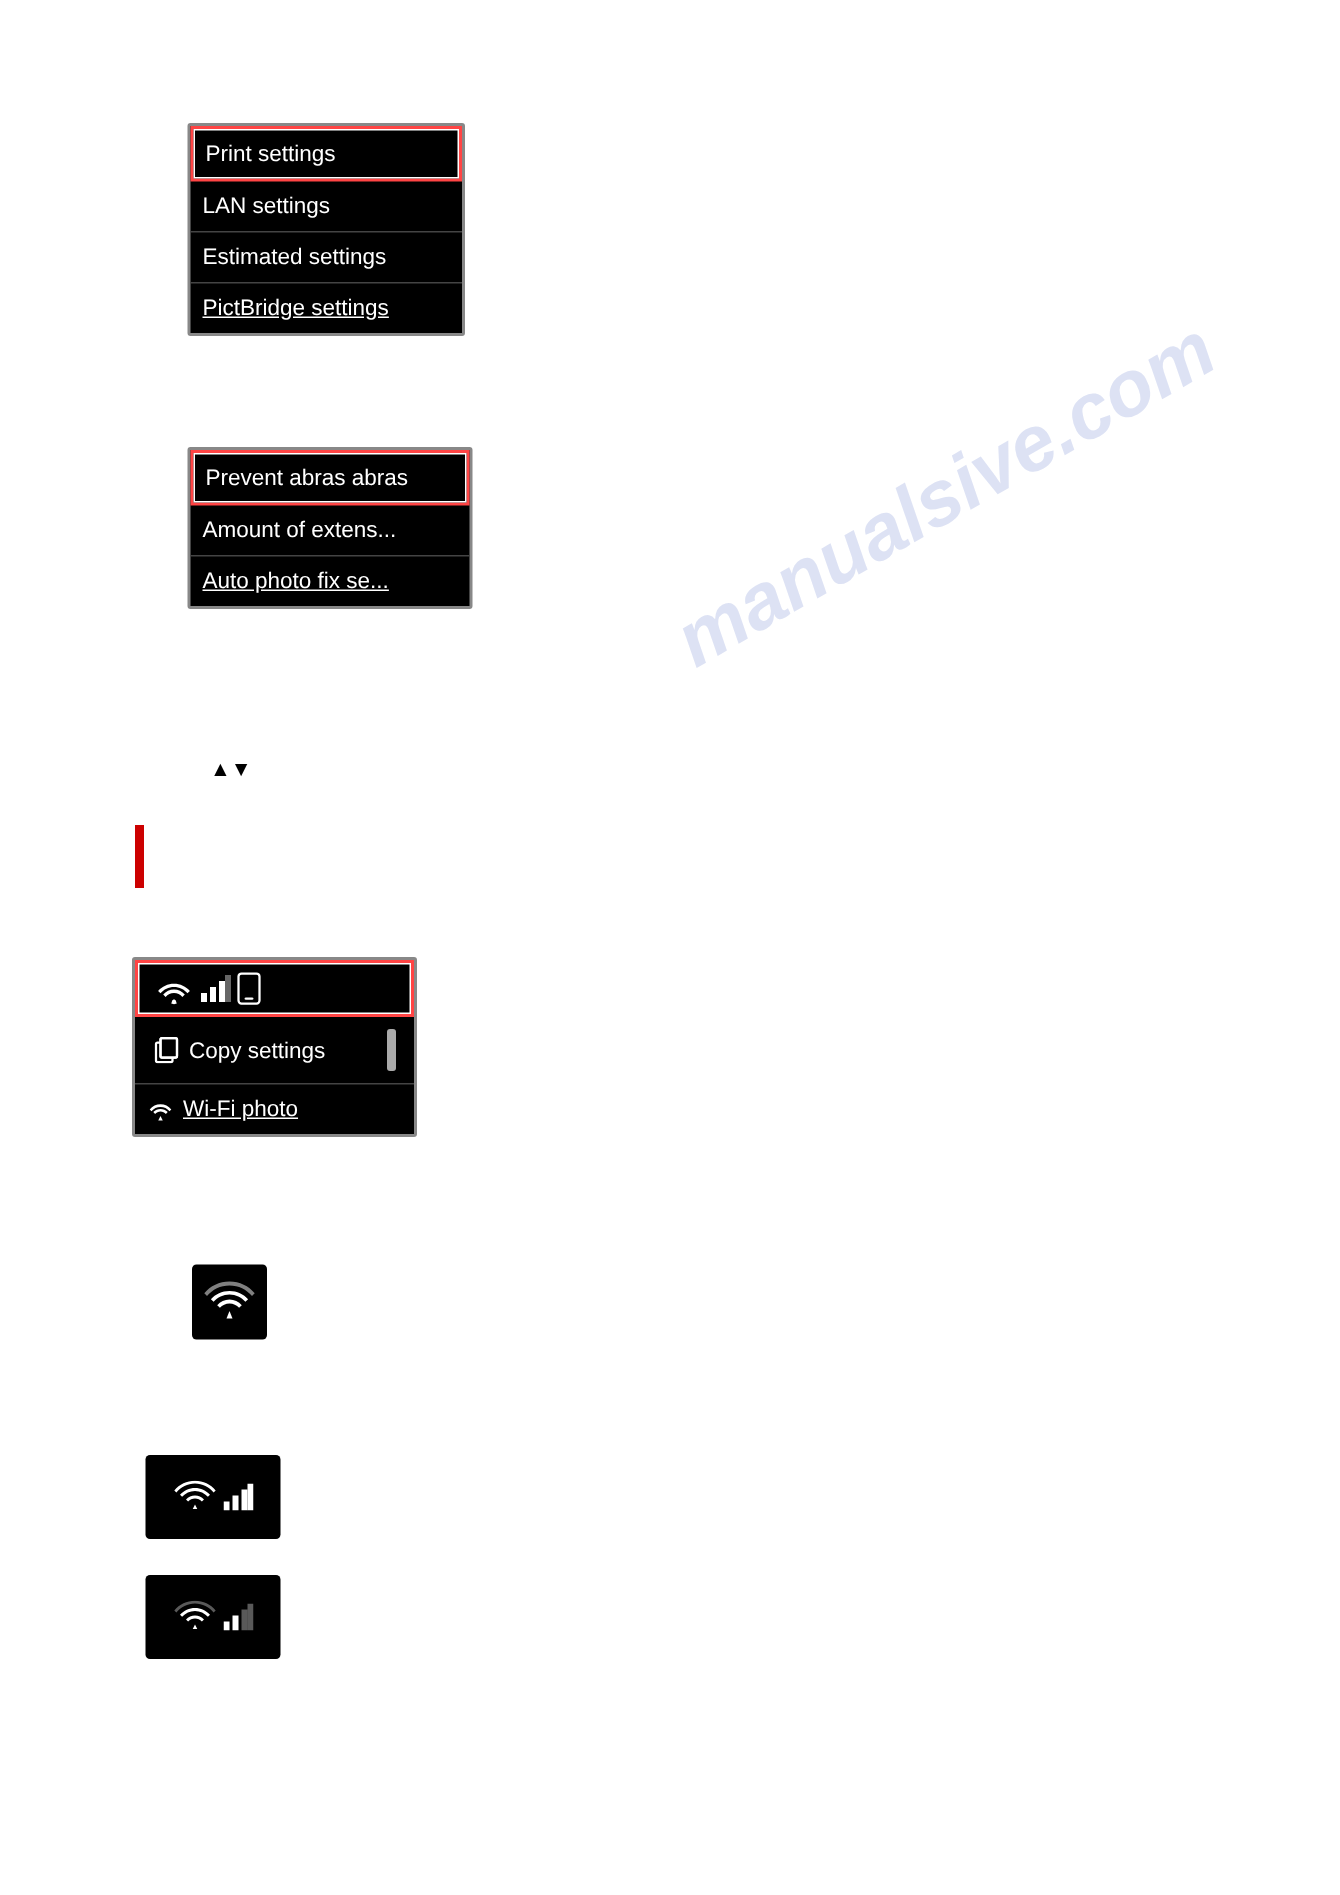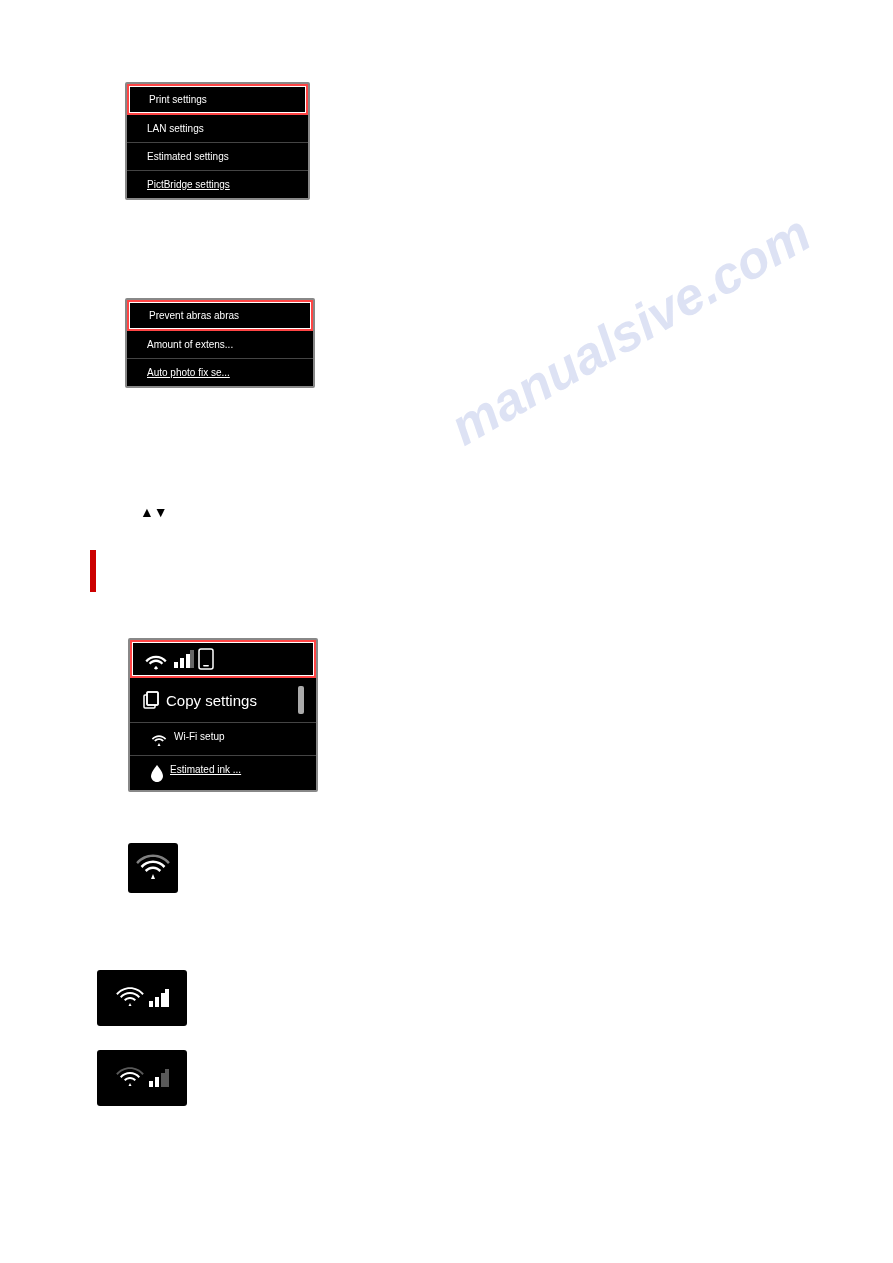--- a/index.html
+++ b/index.html
@@ -30,24 +30,24 @@
     
     .menu-panel {
       position: absolute;
       background: #000000;
       border: 2px solid #888;
       border-radius: 2px;
     }
 
     .menu-item {
       display: flex;
-      align-items: flex-start;
-      padding: 8px 20px;
+      align-items: flex-end;
+      padding: 8px 8px;
       color: #ffffff;
-      font-size: 10px;
+      font-size: 15px;
       border-bottom: 1px solid #444;
       white-space: nowrap;
       min-width: 160px;
       cursor: pointer;
     }
     .menu-item:last-child {
       border-bottom: none;
       text-decoration: underline;
     }
     .menu-item.selected {
@@ -78,21 +78,20 @@
       width: 6px;
       height: 42px;
       background: #cc0000;
     }
 
     
     .panel3 {
       top: 638px;
       left: 88px;
       width: 190px;
-      margin-left: 40px;
     }
 
     
     .arrows {
       position: absolute;
       top: 504px;
       left: 140px;
       font-size: 14px;
       color: #000;
     }
@@ -240,29 +239,23 @@
     </div>
     <div class="scroll-indicator"></div>
   </div>
 
   <div class="menu-item">
     <svg width="18" height="16" viewBox="0 0 18 16" fill="white" style="margin-right:6px;">
       <path d="M9 12 L10.5 15 L7.5 15 Z" fill="white"></path>
       <path d="M9 9 C10.4 9 11.7 9.6 12.6 10.6 L13.8 9.4 C12.5 8.1 10.9 7.3 9 7.3 C7.1 7.3 5.5 8.1 4.2 9.4 L5.4 10.6 C6.3 9.6 7.6 9 9 9Z" fill="white"></path>
       <path d="M9 6 C11.4 6 13.5 7 15 8.8 L16.2 7.6 C14.4 5.5 11.8 4.2 9 4.2 C6.2 4.2 3.6 5.5 1.8 7.6 L3 8.8 C4.5 7 6.6 6 9 6Z" fill="white"></path>
     </svg>
-    <span>Wi-Fi setup</span>
-  </div>
-
-  <div class="menu-item">
-    <svg width="14" height="18" viewBox="0 0 14 18" fill="white" style="margin-right:6px;">
-      <path d="M7 1 C7 1 1 8 1 12 C1 15.3 3.7 18 7 18 C10.3 18 13 15.3 13 12 C13 8 7 1 7 1Z" fill="white"></path>
-    </svg>
-    <span>Estimated ink ...</span>
-  </div>
+    <span>Wi-Fi photo</span>
+  </div>
+
 </div>
 
 <div class="wifi-standalone">
   <svg width="34" height="28" viewBox="0 0 34 28" fill="white">
     <path d="M17 20 L19 25 L15 25 Z" fill="white"></path>
     <path d="M17 15 C19.5 15 21.8 16.1 23.4 17.9 L25.2 16.1 C23.1 13.8 20.2 12.4 17 12.4 C13.8 12.4 10.9 13.8 8.8 16.1 L10.6 17.9 C12.2 16.1 14.5 15 17 15Z" fill="white"></path>
     <path d="M17 9 C21.2 9 25 10.9 27.6 13.9 L29.4 12.1 C26.4 8.7 22 6.6 17 6.6 C12 6.6 7.6 8.7 4.6 12.1 L6.4 13.9 C9 10.9 12.8 9 17 9Z" fill="white"></path>
     <path d="M17 3 C23 3 28.4 5.7 32 10 L33.8 8.2 C29.8 3.4 23.8 0.4 17 0.4 C10.2 0.4 4.2 3.4 0.2 8.2 L2 10 C5.6 5.7 11 3 17 3Z" fill="white" opacity="0.5"></path>
   </svg>
 </div>

